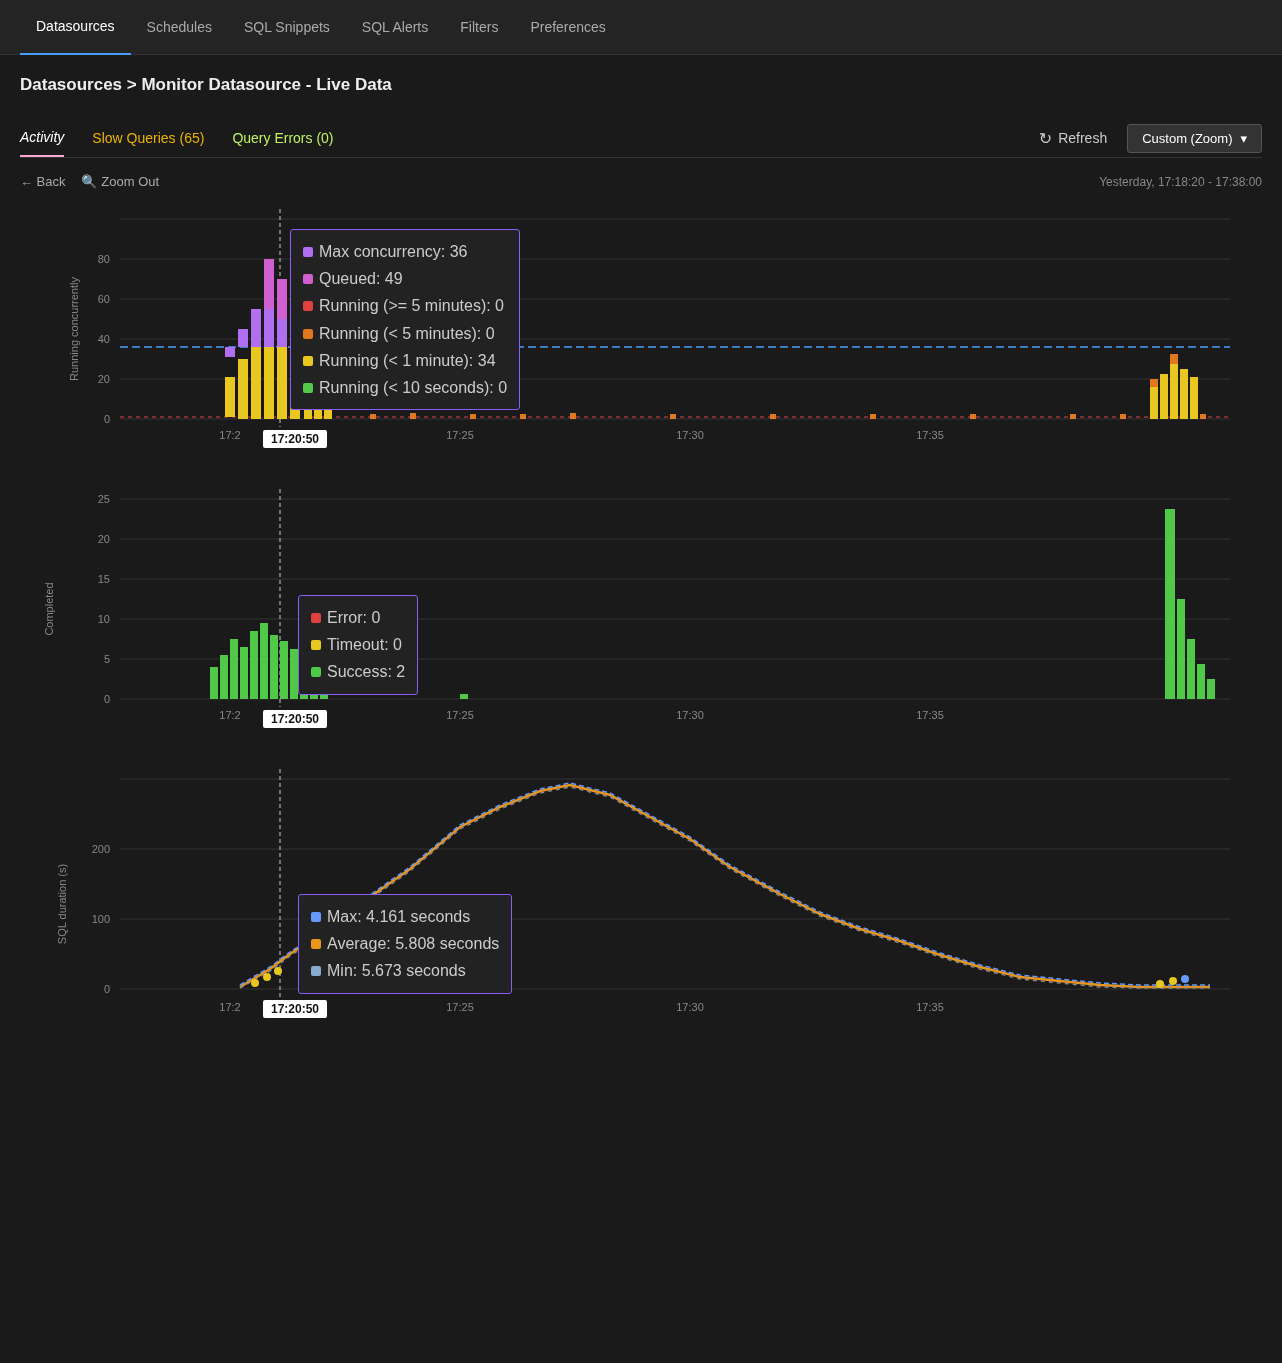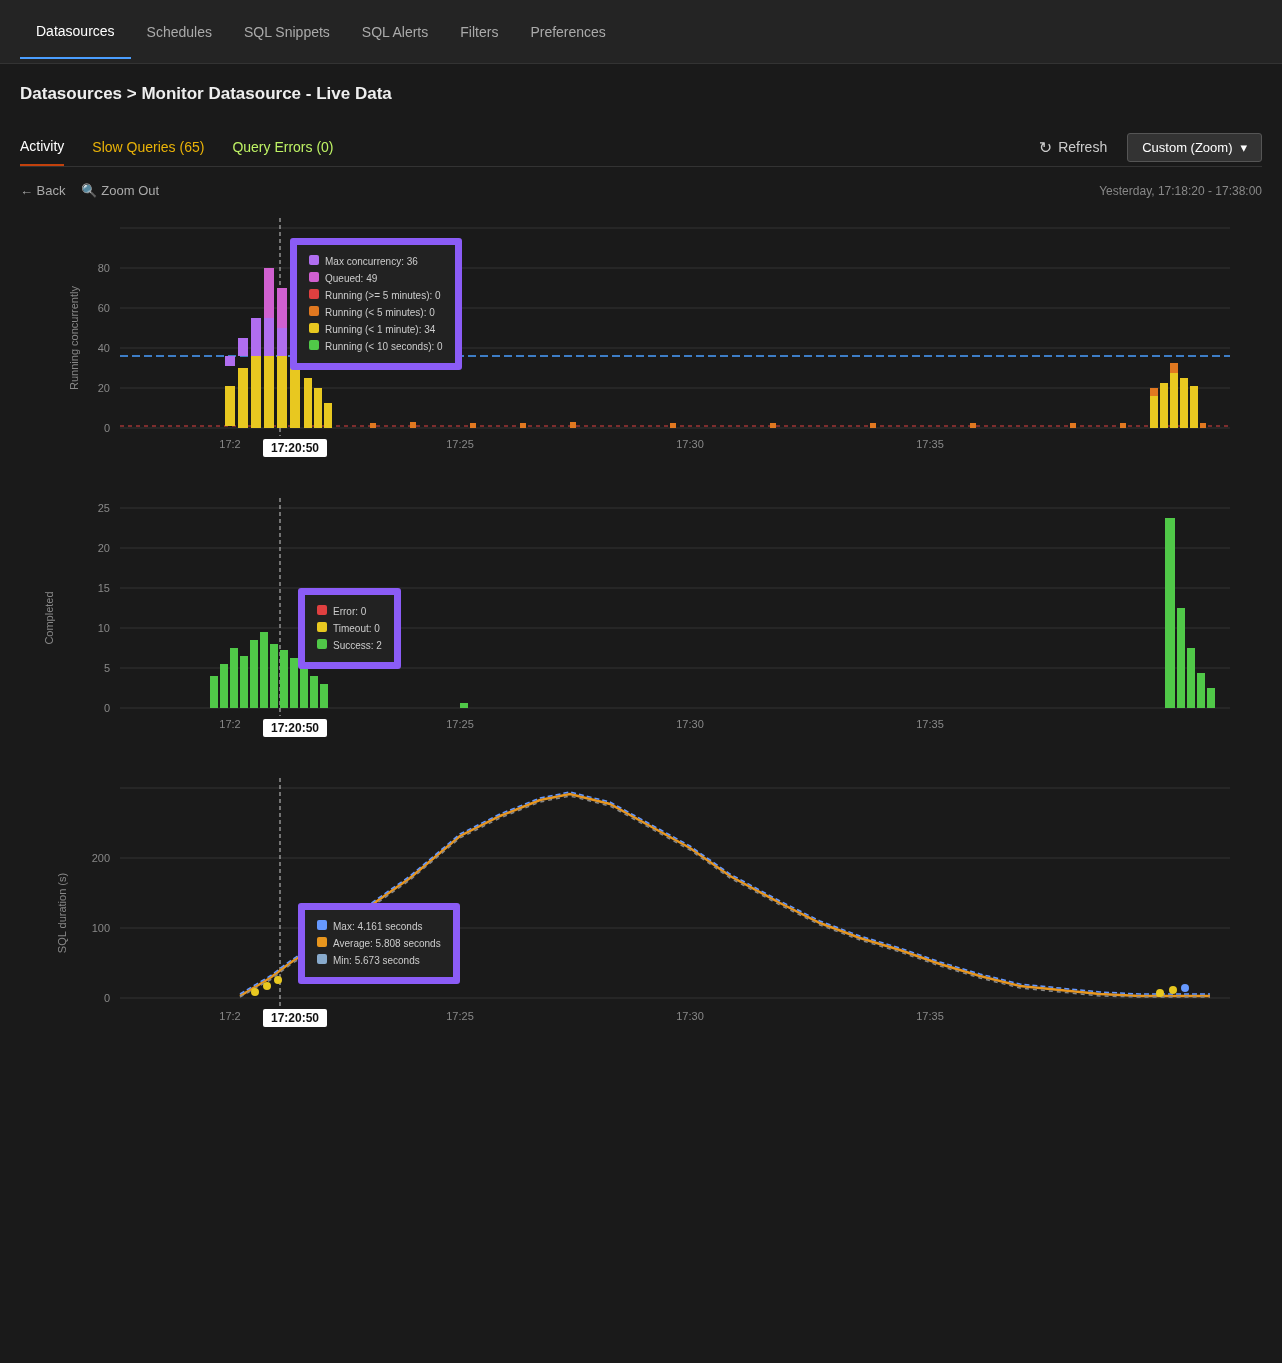--- a/index.html
+++ b/index.html
@@ -11,21 +11,21 @@
       min-height: 1363px;
       width: 1282px;
     }
 
     
     .nav-bar {
       background: #242424;
       display: flex;
       align-items: center;
       padding: 0 20px;
-      height: 64px;
+      height: 55px;
       border-bottom: 1px solid #333;
     }
     .nav-item {
       color: #aaa;
       padding: 18px 16px;
       cursor: pointer;
       font-size: 14px;
       text-decoration: none;
       height: 55px;
       display: flex;
@@ -56,21 +56,22 @@
     }
     .tab {
       padding: 10px 0;
       margin-right: 28px;
       cursor: pointer;
       color: #bef264;
       font-size: 14px;
     }
     .tab.active {
       color: #fff;
-      border-bottom: 2px solid #c2410c;
+      border-bottom: 2px solid #f9a8d4;
+      font-style: italic;
     }
     .tab.warn { color: #eab308; }
 
     .tabs-actions {
       margin-left: auto;
       display: flex;
       align-items: center;
       gap: 12px;
     }
     .refresh-btn {
@@ -132,24 +133,24 @@
 
     
     .chart-container {
       position: relative;
       margin-bottom: 8px;
     }
 
     
     .tooltip-box {
       background: #222;
-      border: 7px solid #8b5cf6;
+      border: 1px solid #8b5cf6;
       border-radius: 3px;
       padding: 8px 12px;
-      font-size: 10px;
+      font-size: 16px;
       line-height: 1.7;
     }
     .tooltip-box .dot {
       display: inline-block;
       width: 10px;
       height: 10px;
       border-radius: 2px;
       margin-right: 6px;
     }
 
@@ -353,21 +354,21 @@
 
           <rect x="390" y="215" width="8" height="5" fill="#50c848"></rect>
 
           <rect x="1095" y="30" width="10" height="190" fill="#50c848"></rect>
           <rect x="1107" y="120" width="8" height="100" fill="#50c848"></rect>
           <rect x="1117" y="160" width="8" height="60" fill="#50c848"></rect>
           <rect x="1127" y="185" width="8" height="35" fill="#50c848"></rect>
           <rect x="1137" y="200" width="8" height="20" fill="#50c848"></rect>
         </svg>
         
-        <div style="position:absolute;left:228px;top:100px;">
+        <div style="position:absolute;left:228px;top:116px;">
           <div class="tooltip-box">
             <div><span class="dot" style="background:#e04040"></span><span>Error: 0</span></div>
             <div><span class="dot" style="background:#e8c820"></span><span>Timeout: 0</span></div>
             <div><span class="dot" style="background:#50c848"></span><span>Success: 2</span></div>
           </div>
         </div>
         
         <div style="position:absolute;left:193px;top:232px;">
           <span class="timestamp-label">17:20:50</span>
         </div>

